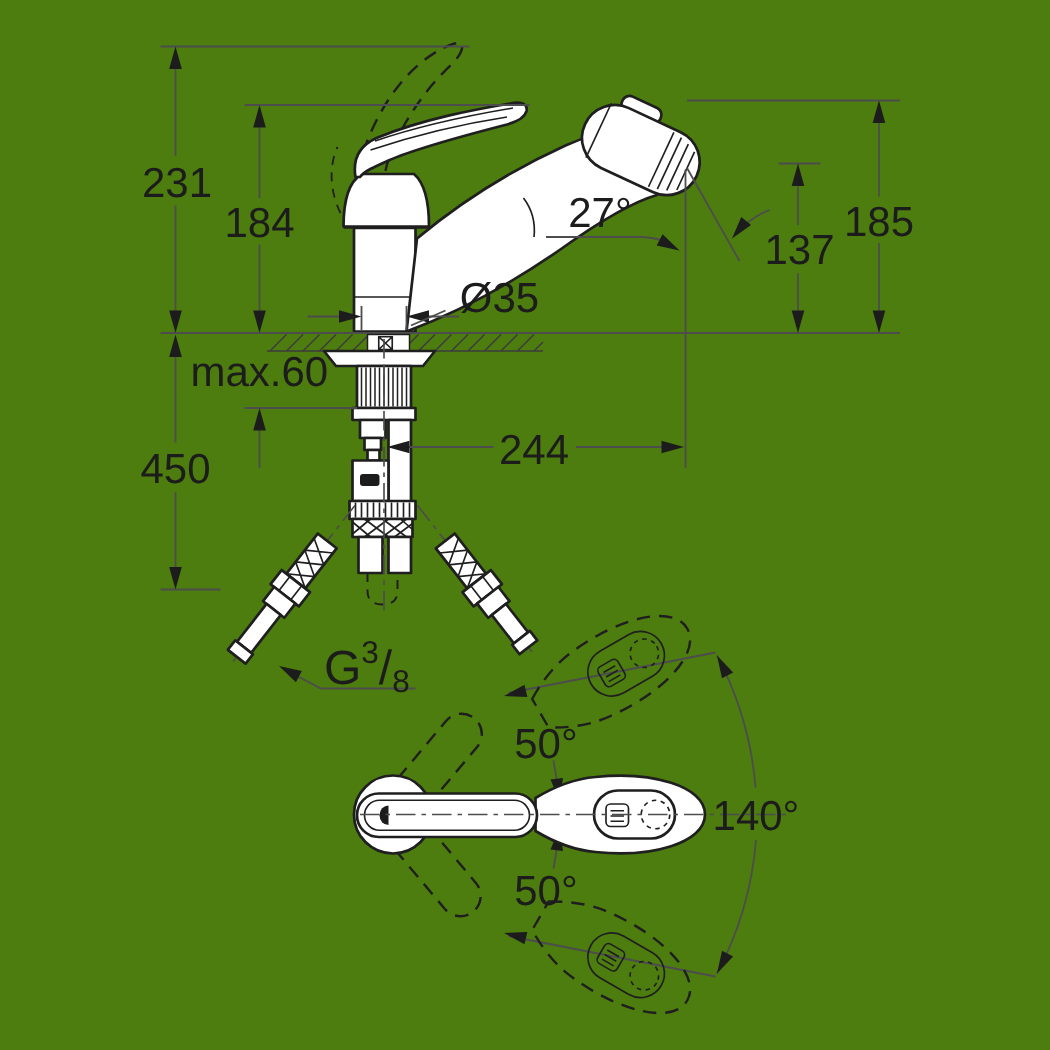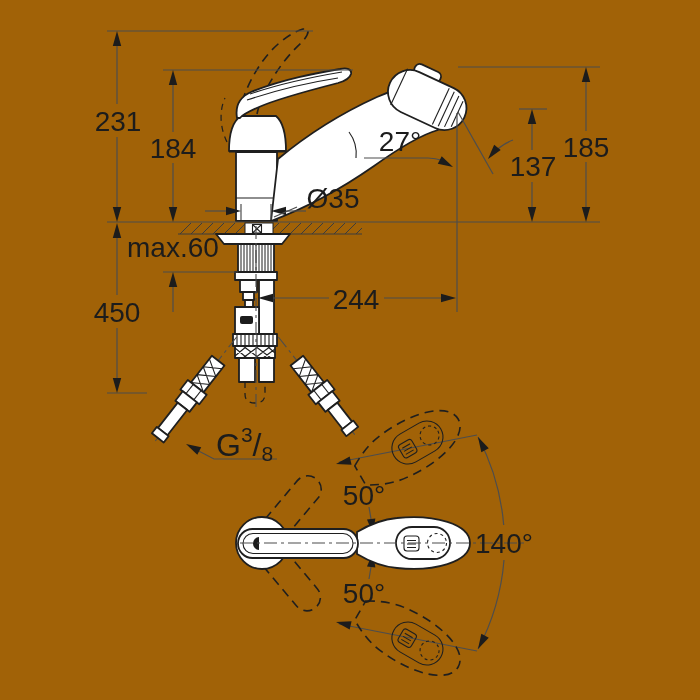--- a/index.html
+++ b/index.html
@@ -1,16 +1,16 @@
 <!DOCTYPE html>
 <html><head>
 <meta charset="utf-8">
 <style>
   html,body{margin:0;padding:0;background:#fff;}
-  .stage{width:700px;height:700px;background:#a16207;position:relative;font-family:"Liberation Sans",sans-serif;}
+  .stage{width:700px;height:700px;background:#4d7c0f;position:relative;font-family:"Liberation Sans",sans-serif;}
   svg{display:block;}
   text{fill:#1c1c1c;font-family:"Liberation Sans",sans-serif;}
   .dim-text{font-size:28px;}
   .part{fill:#fff;stroke:#1f1f1f;stroke-width:1.8px;stroke-linejoin:round;}
   .part-thin{fill:none;stroke:#1f1f1f;stroke-width:1.1px;}
   .dashed{fill:none;stroke:#1f1f1f;stroke-width:1.6px;stroke-dasharray:9 6;}
   .dim{stroke:#4d4d4d;stroke-width:1.2px;fill:none;}
   .arrow{fill:#1c1c1c;}
   .cl{stroke:#4d4d4d;stroke-width:1.1px;fill:none;stroke-dasharray:13 4 3 4;}
 </style>

